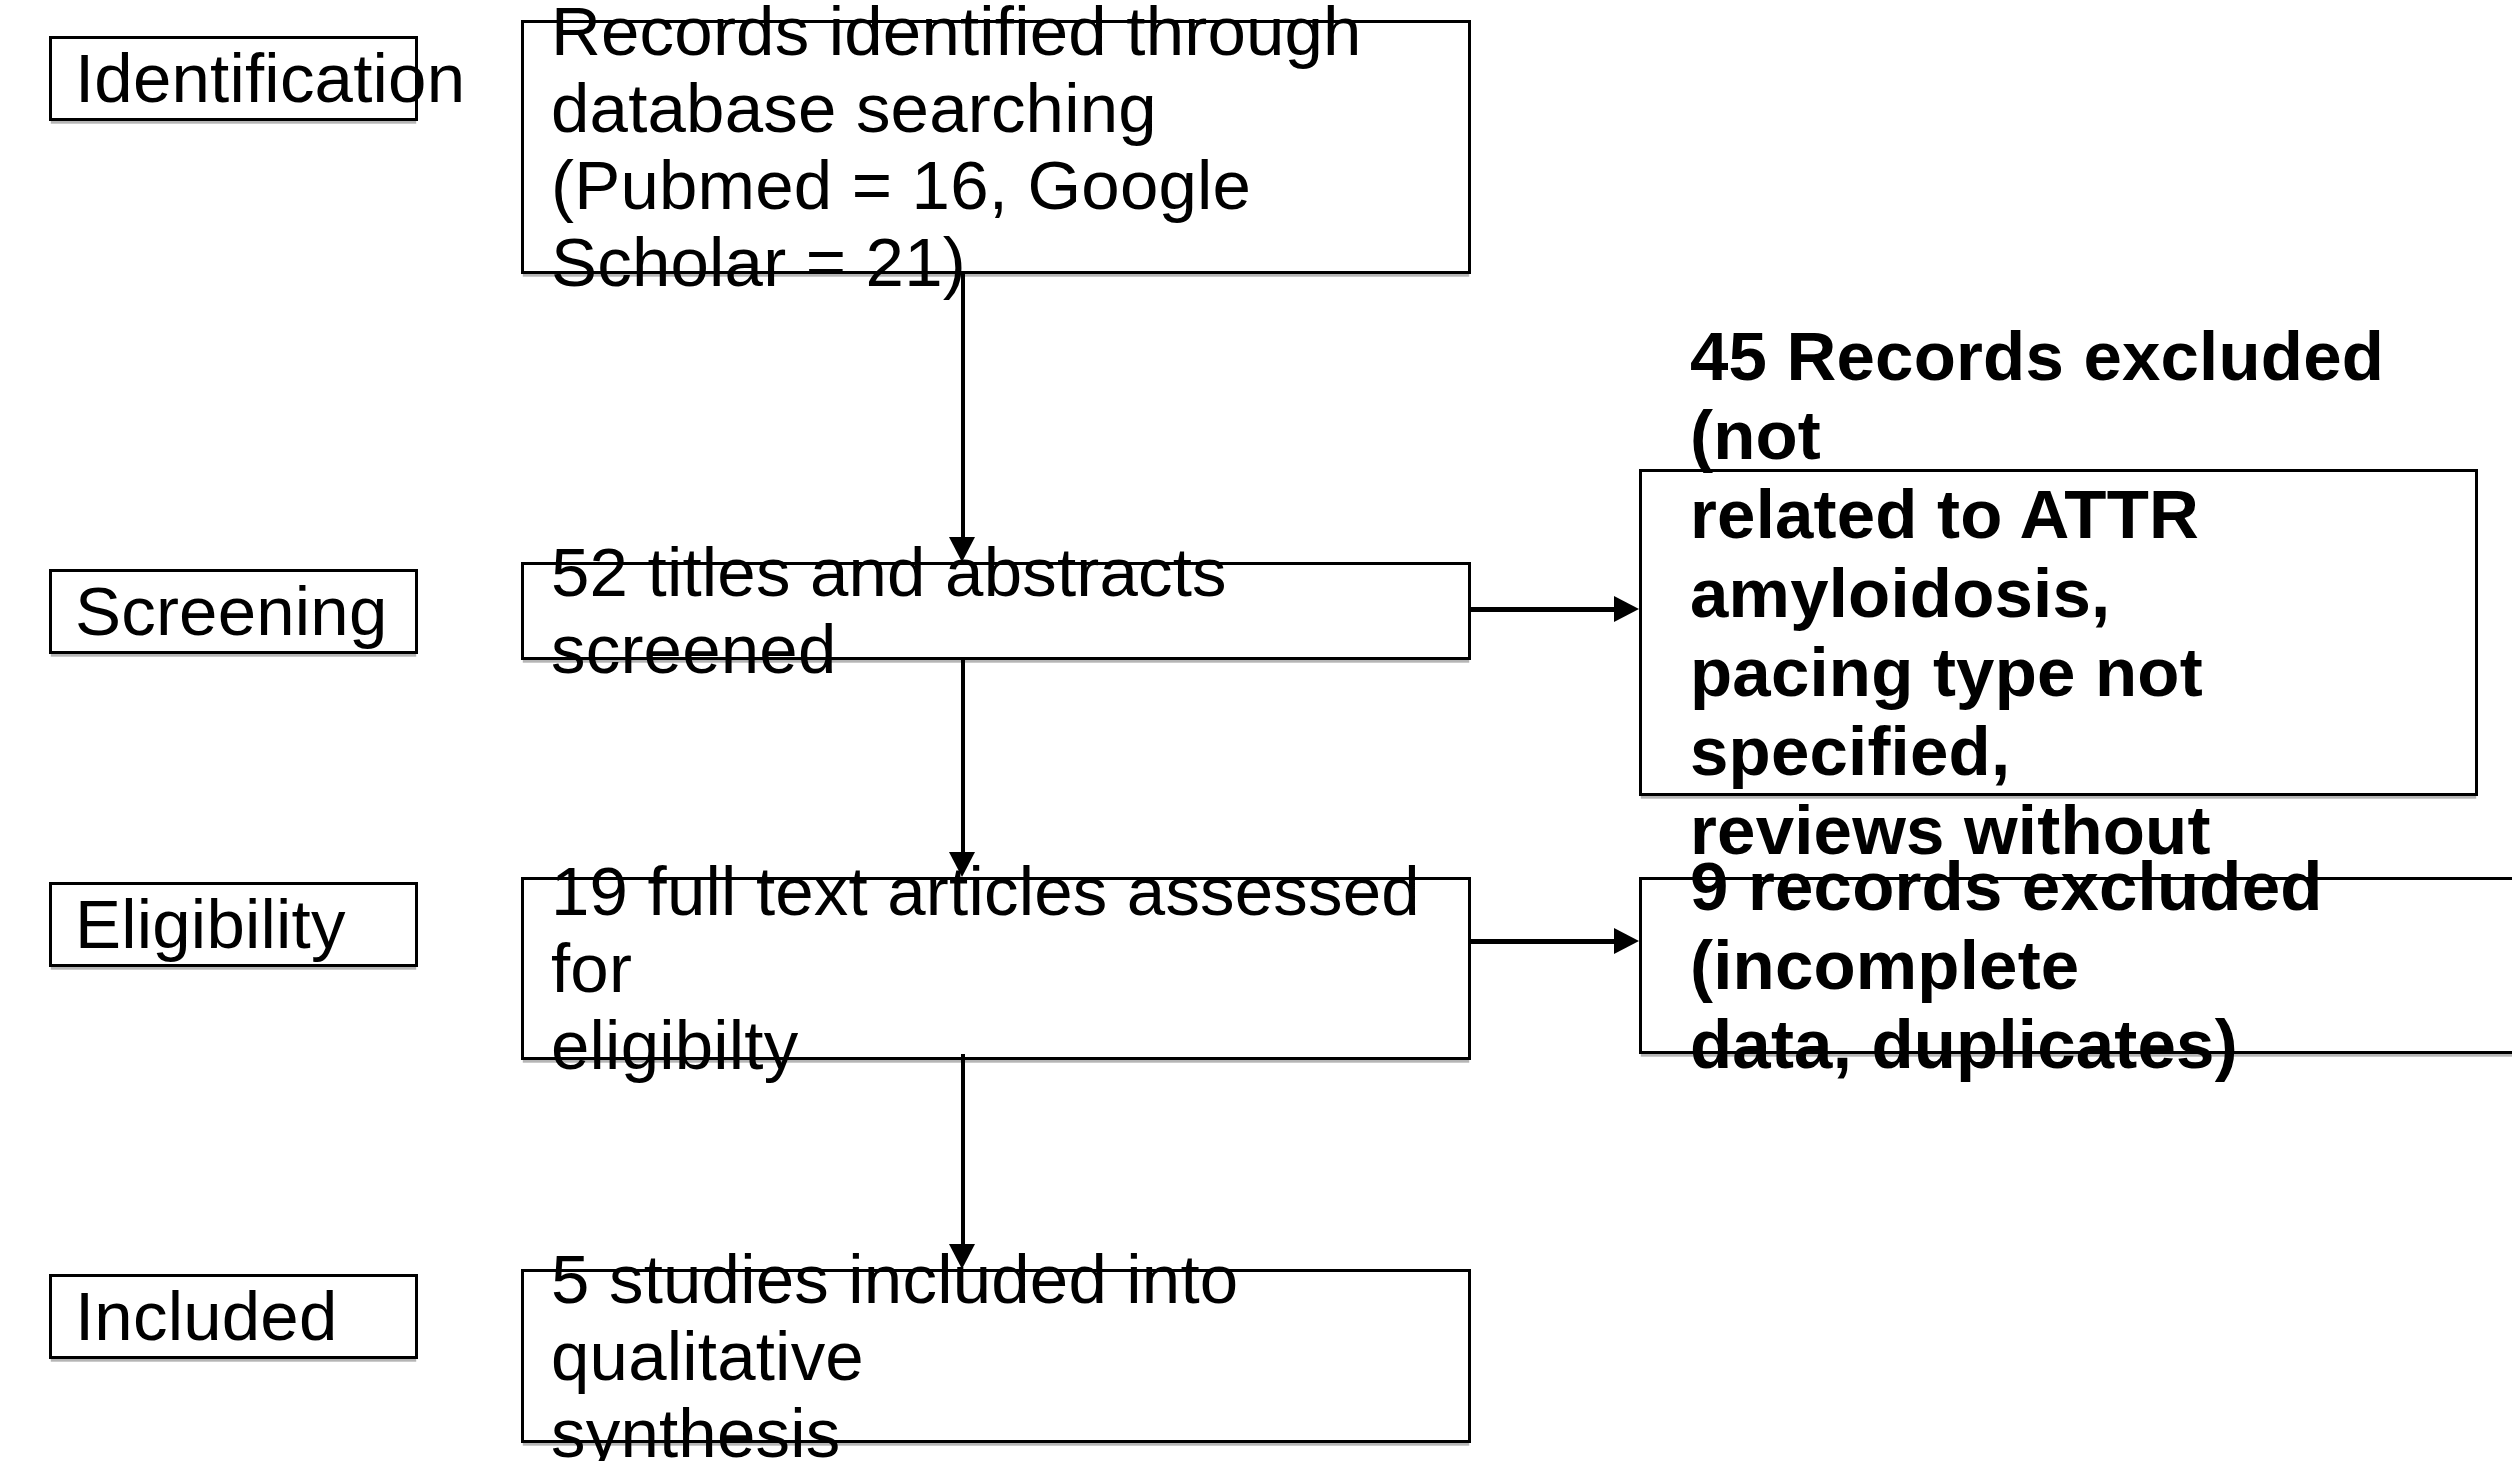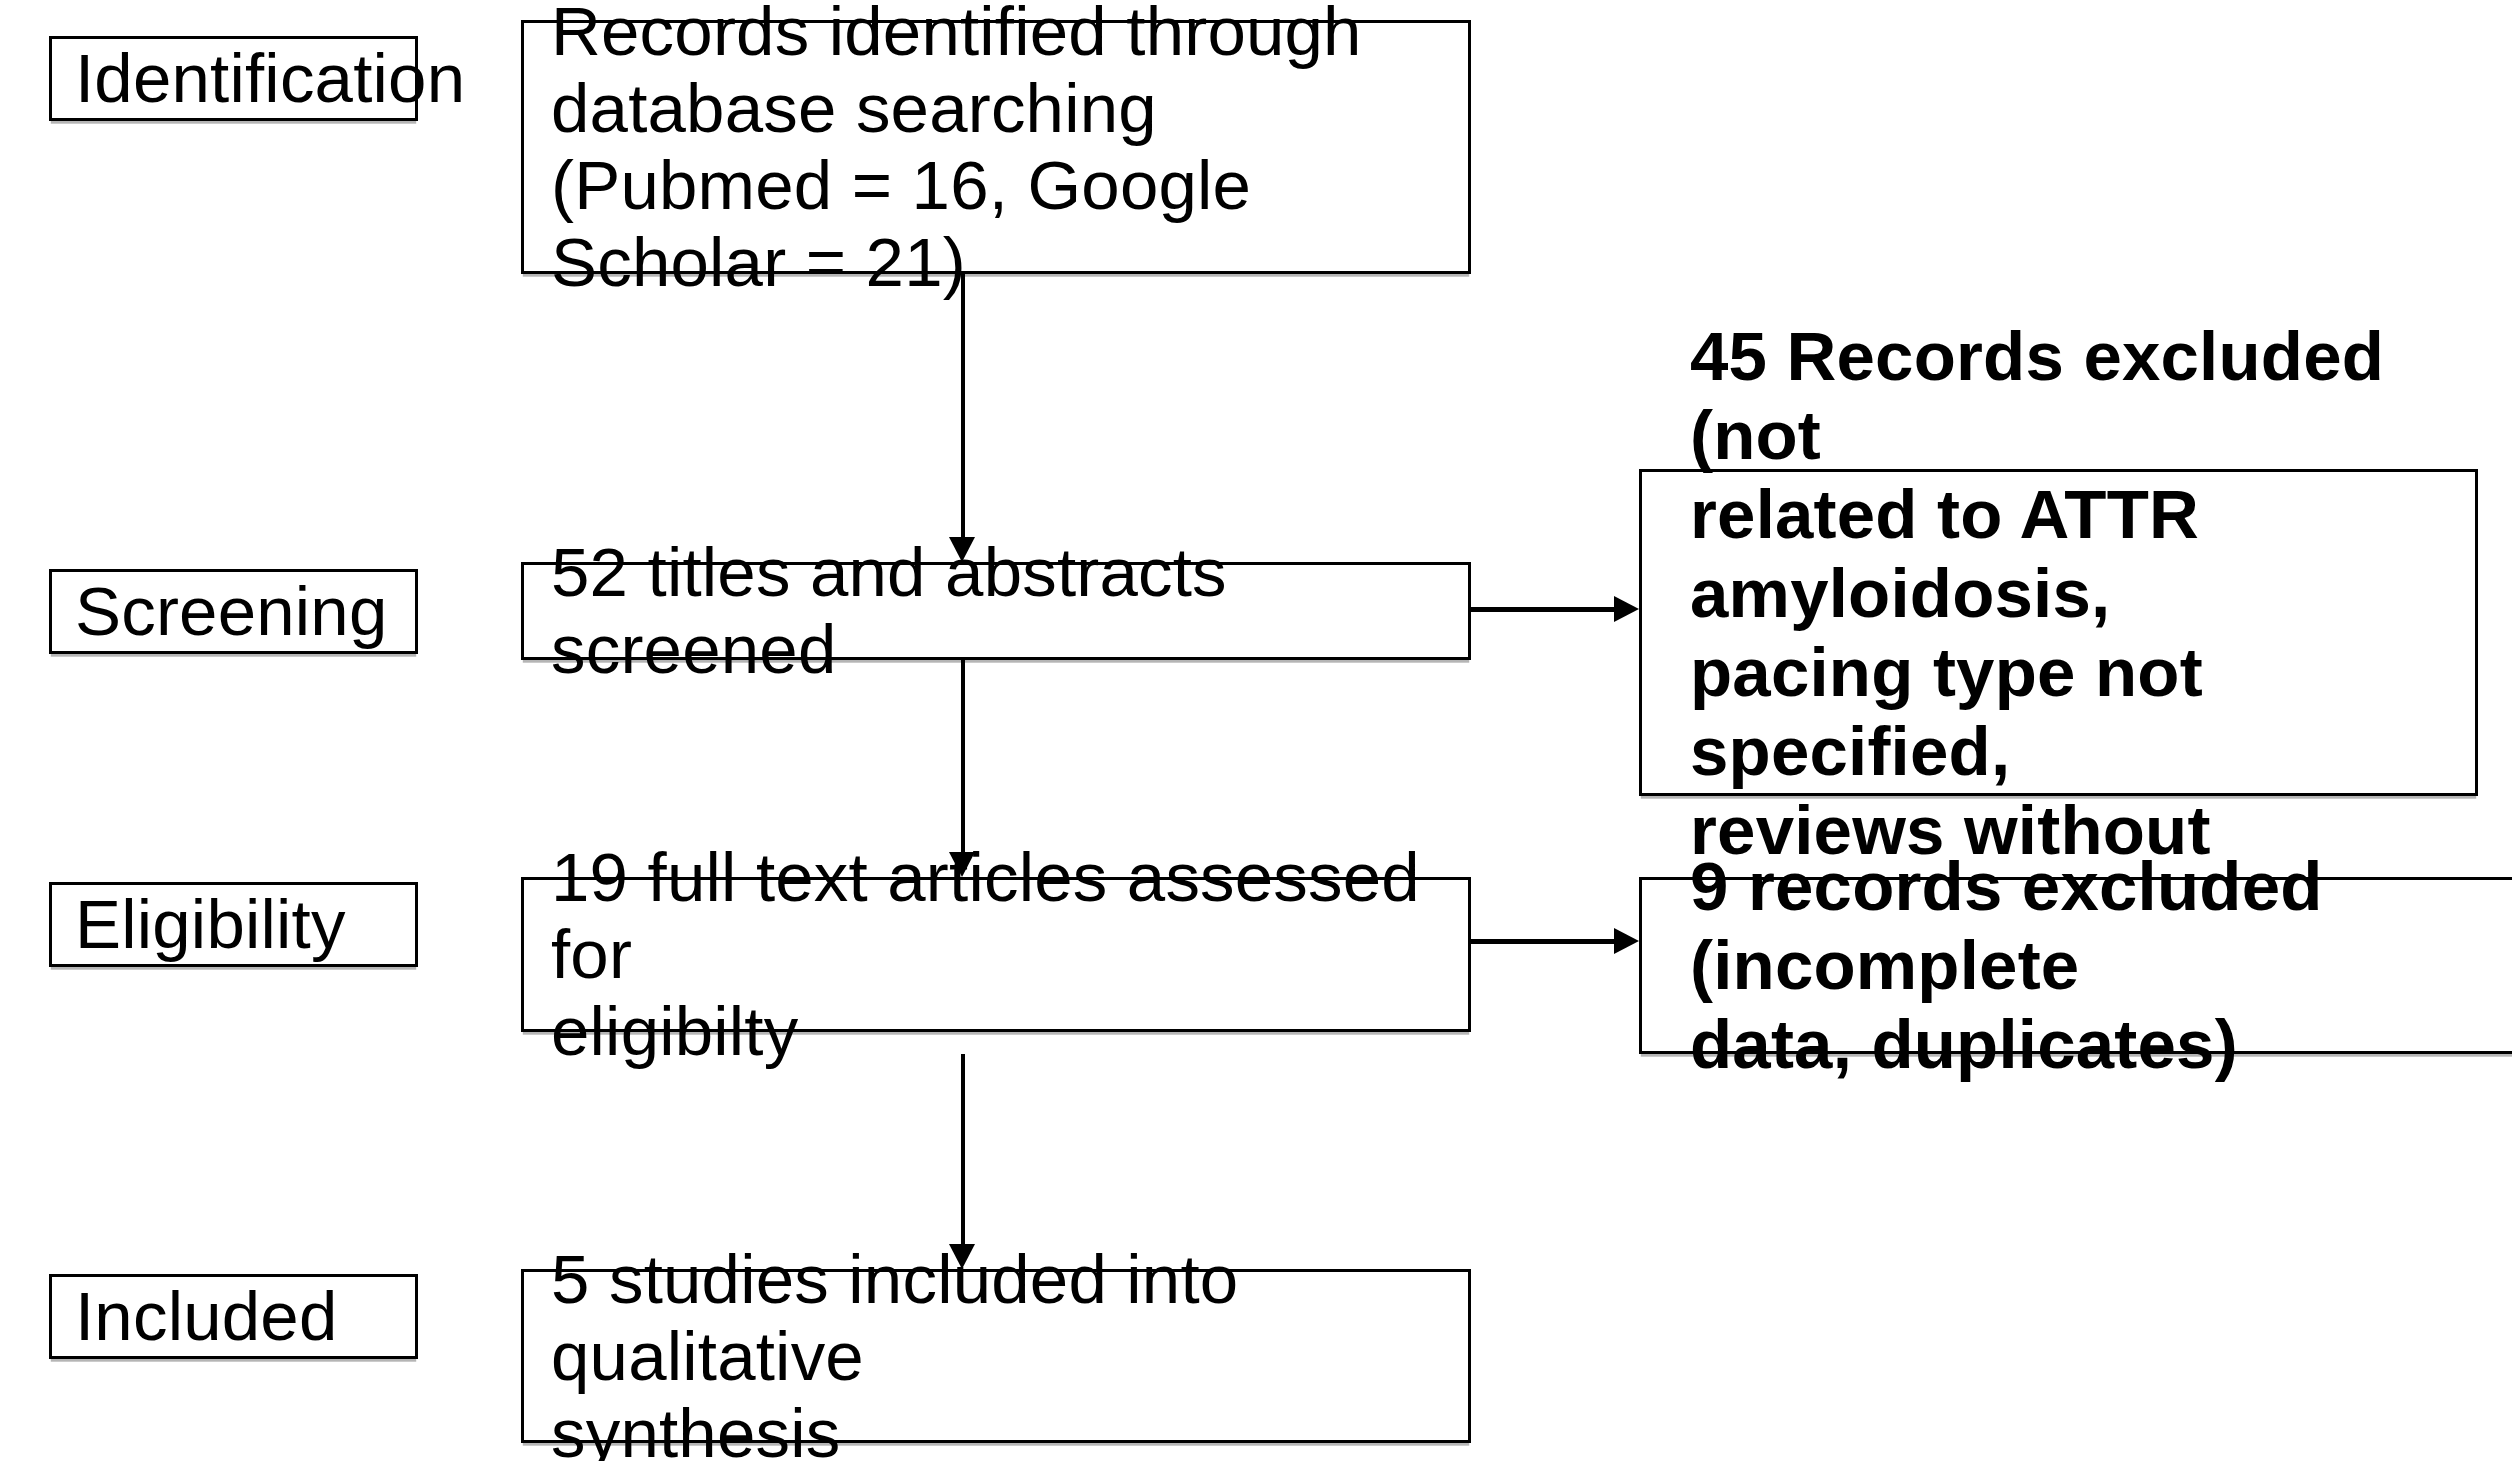--- a/index.html
+++ b/index.html
@@ -36,21 +36,21 @@
 
   
   #lbl-identification { left: 49px;  top: 36px;   width: 369px; height: 85px; }
   #lbl-screening      { left: 49px;  top: 569px;  width: 369px; height: 85px; }
   #lbl-eligibility    { left: 49px;  top: 882px;  width: 369px; height: 85px; }
   #lbl-included       { left: 49px;  top: 1274px; width: 369px; height: 85px; }
 
   
   #box-identified { left: 521px; top: 19.7px;   width: 950px; height: 254px; }
   #box-screened   { left: 521px; top: 562px;  width: 950px; height: 98px; }
-  #box-assessed   { left: 521px; top: 877px;  width: 950px; height: 155px; }
+  #box-assessed   { left: 521px; top: 877px;  width: 950px; height: 183px; }
   #box-included   { left: 521px; top: 1269px; width: 950px; height: 174px; }
 
   
   #box-excluded-screening   { left: 1639px; top: 469px; width: 839px; height: 327px; }
   #box-excluded-eligibility { left: 1639px; top: 877px; width: 930px; height: 177px; }
 
   
   .vline {
     position: absolute;
     width: 3.6px;

